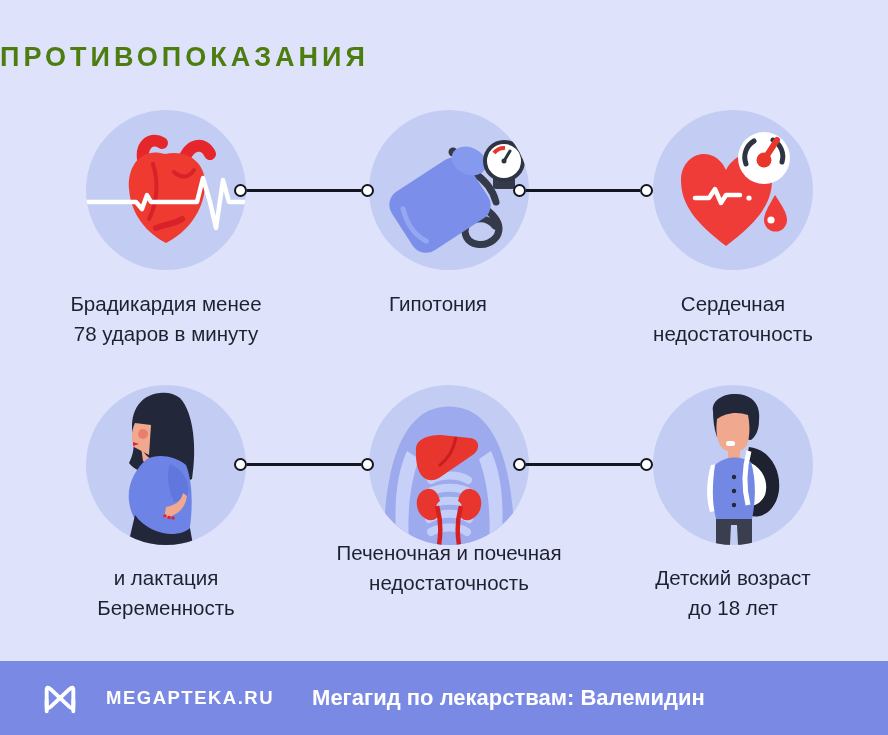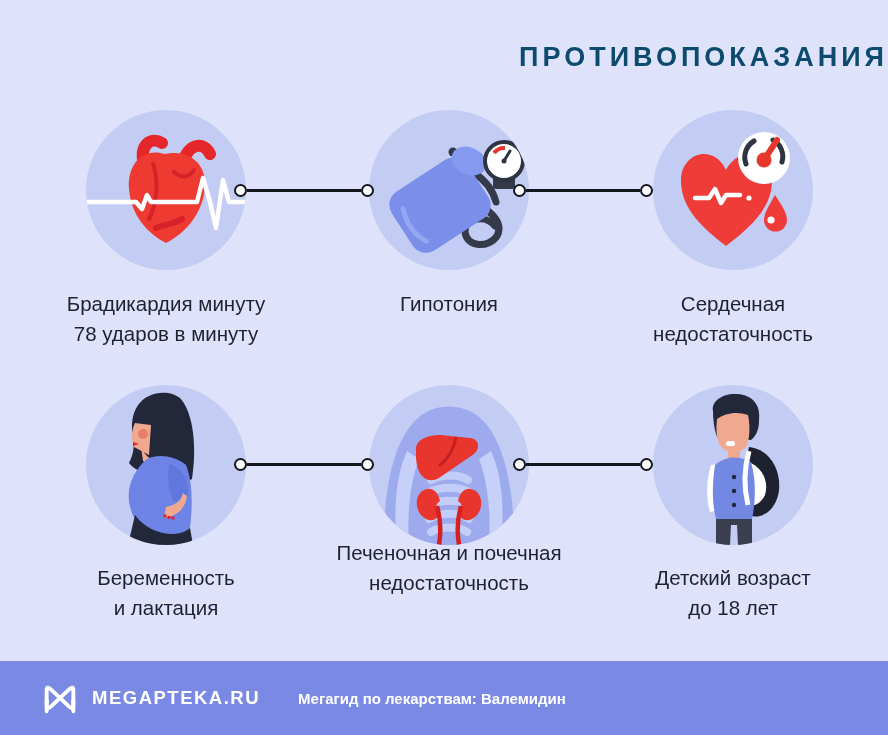--- a/index.html
+++ b/index.html
@@ -4,22 +4,22 @@
 <style>
   * { margin: 0; padding: 0; box-sizing: border-box; }
   html,body { width: 888px; height: 735px; }
   body { font-family: "Liberation Sans", sans-serif; }
   .canvas {
     position: relative; width: 888px; height: 735px;
     background: #dee3fb; overflow: hidden;
   }
   .title {
     position: absolute; top: 42px; left: 0; width: 888px;
-    text-align: right; font-size: 27px; font-weight: 800;
-    letter-spacing: 4px; color: #0c4a6e;
+    text-align: left; font-size: 27px; font-weight: 800;
+    letter-spacing: 4px; color: #4d7c0f;
   }
   .icon-circle {
     position: absolute; width: 160px; height: 160px; border-radius: 50%;
     background: #c3ccf2; overflow: hidden;
   }
   .icon-circle svg { width: 160px; height: 160px; display: block; }
   .connector {
     position: absolute; width: 140px; height: 13px;
     display: flex; align-items: center; z-index: 3;
   }
@@ -32,24 +32,24 @@
     position: absolute; width: 320px; text-align: center;
     font-size: 20.5px; line-height: 30px; font-weight: 500; color: #1f2130;
   }
   .footer {
     position: absolute; left: 0; top: 661px; width: 888px; height: 74px;
     background: #7a8ae4; display: flex; align-items: center;
     padding-left: 40px; color: #ffffff;
   }
   .footer .logo { width: 40px; height: 36px; flex: 0 0 auto; }
   .brand {
-    margin-left: 12px; font-size: 18.5px; font-weight: 800;
+    margin-left: 26px; font-size: 18.5px; font-weight: 800;
     letter-spacing: 1.5px;
   }
-  .tagline { margin-left: 38px; font-size: 15px; font-weight: 700; }
+  .tagline { margin-left: 38px; font-size: 22px; font-weight: 700; }
 </style>
 </head>
 <body>
 
 <div class="canvas">
 
   <div class="title">ПРОТИВОПОКАЗАНИЯ</div>
 
   <div class="icon-circle" style="left:86px; top:110px;">
     <svg viewBox="0 0 160 160">
@@ -99,24 +99,24 @@
     <span class="wire"></span>
     <span class="node"></span>
   </div>
   <div class="connector" style="left:513px; top:184px;">
     <span class="node"></span>
     <span class="wire"></span>
     <span class="node"></span>
   </div>
 
   <div class="label" style="left:6px; top:289px;">
-    <div>Брадикардия минуту</div>
+    <div>Брадикардия менее</div>
     <div>78 ударов в минуту</div>
   </div>
-  <div class="label" style="left:289px; top:289px;">
+  <div class="label" style="left:278px; top:289px;">
     <div>Гипотония</div>
     <div></div>
   </div>
   <div class="label" style="left:573px; top:289px;">
     <div>Сердечная</div>
     <div>недостаточность</div>
   </div>
 
   <div class="icon-circle" style="left:86px; top:385px;">
     <svg viewBox="0 0 160 160">
@@ -179,22 +179,22 @@
     <span class="wire"></span>
     <span class="node"></span>
   </div>
   <div class="connector" style="left:513px; top:458px;">
     <span class="node"></span>
     <span class="wire"></span>
     <span class="node"></span>
   </div>
 
   <div class="label" style="left:6px; top:563px;">
+    <div>и лактация</div>
     <div>Беременность</div>
-    <div>и лактация</div>
   </div>
   <div class="label" style="left:289px; top:538px;">
     <div>Печеночная и почечная</div>
     <div>недостаточность</div>
   </div>
   <div class="label" style="left:573px; top:563px;">
     <div>Детский возраст</div>
     <div>до 18 лет</div>
   </div>
 

